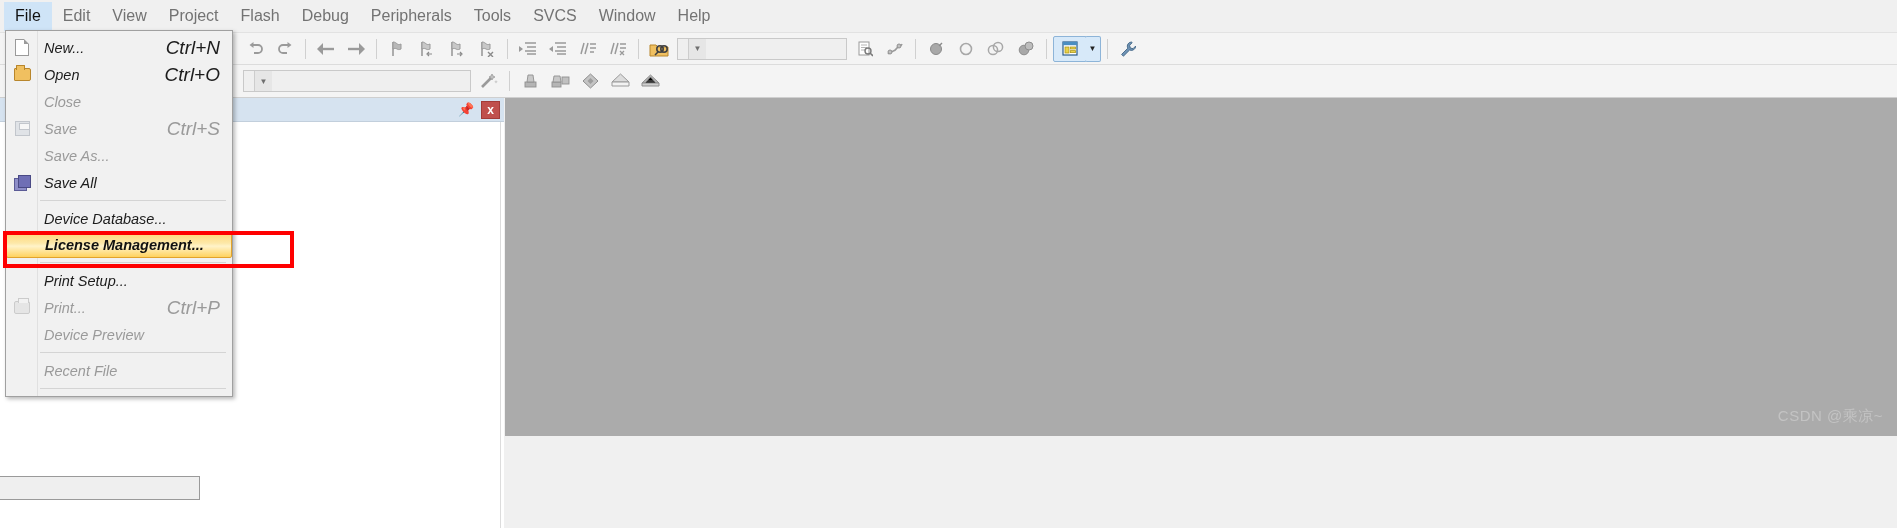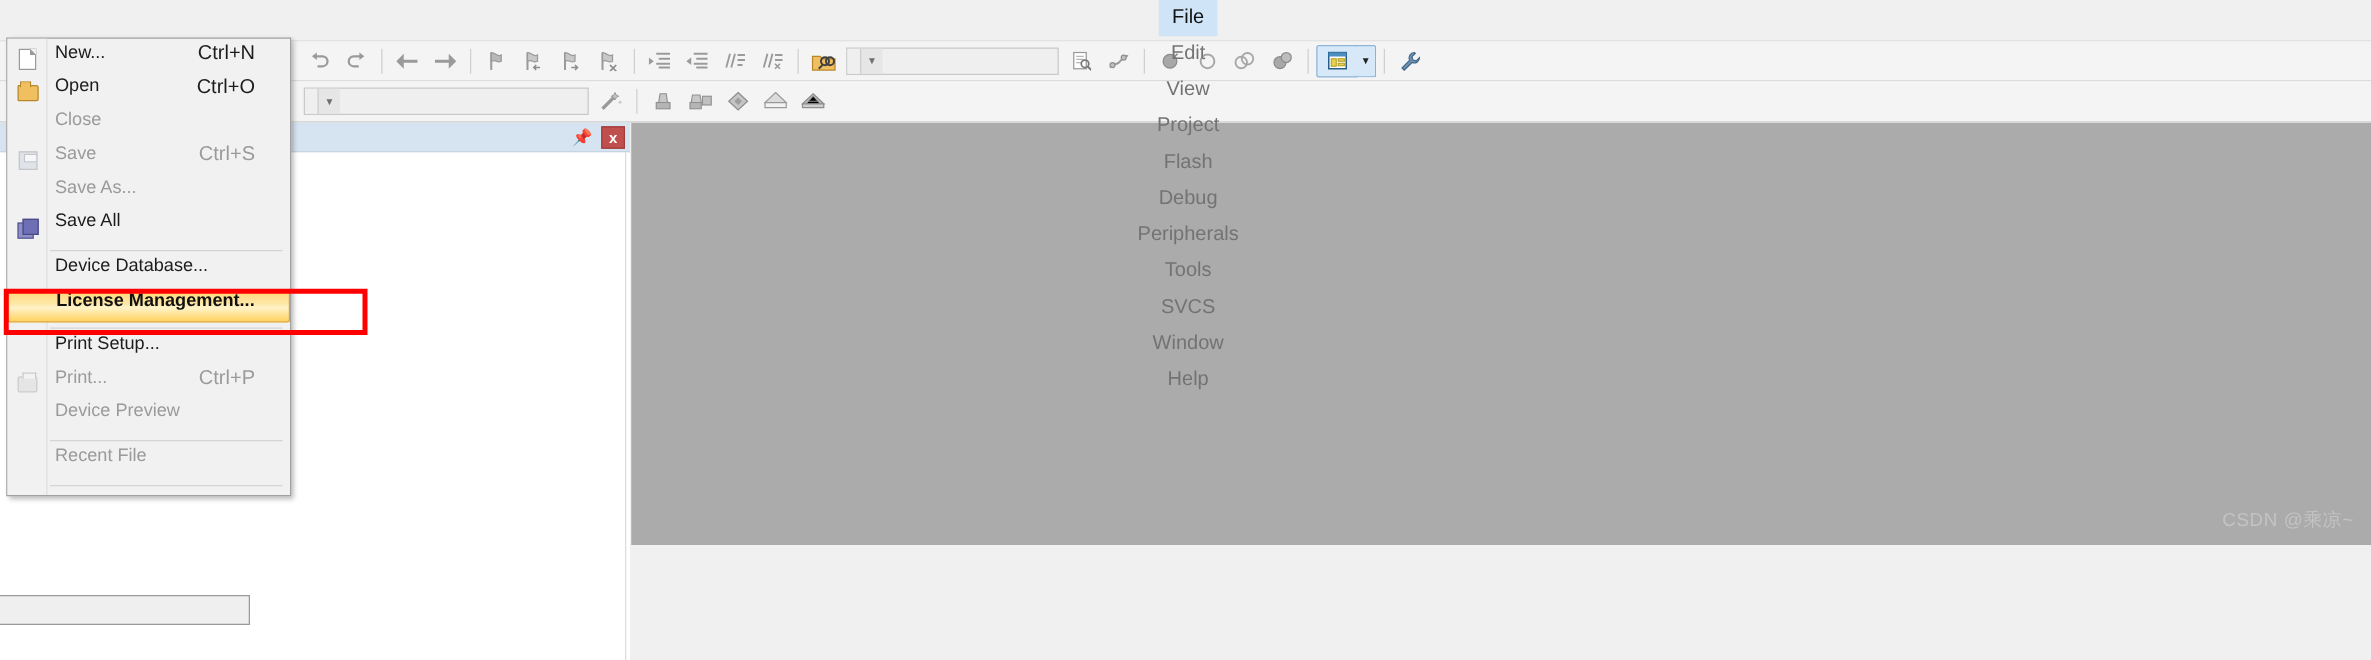--- a/index.html
+++ b/index.html
@@ -22,21 +22,20 @@
   .menubar {
     position: absolute;
     left: 0; top: 0;
     width: 1897px; height: 33px;
     background: #f0f0f0;
     border-bottom: 1px solid #e2e2e2;
     display: flex;
     align-items: center;
     padding-left: 4px;
     z-index: 30;
-    flex-direction: column;
   }
   .menubar-item {
     font-size: 16px;
     color: #737373;
     padding: 6px 11px 7px 11px;
     line-height: 1;
     white-space: nowrap;
     cursor: default;
   }
   .menubar-item.active {
@@ -211,41 +210,43 @@
     position: absolute;
     left: 0; top: 0;
     width: 32px; height: 100%;
     background: #f1f1f1;
     border-right: 1px solid #e0e0e0;
   }
   .dd-item {
     position: relative;
     height: 27px;
     display: flex;
+    align-items: center;
     padding-left: 0;
     font-size: 14.5px;
     color: #1c1c1c;
     z-index: 2;
+    font-style: italic;
   }
   .dd-item .dd-icon {
     width: 32px;
     min-width: 32px;
     display: flex;
     align-items: center;
     justify-content: center;
     font-size: 14px;
   }
   .dd-item .dd-label {
     flex: 1;
     padding-left: 6px;
     white-space: nowrap;
   }
   .dd-item .dd-accel {
-    padding-right: 28px;
-    font-size: 16px;
+    padding-right: 12px;
+    font-size: 19px;
     color: #1c1c1c;
     white-space: nowrap;
   }
   .dd-item.disabled .dd-label,
   .dd-item.disabled .dd-accel { color: #9a9a9a; }
   .dd-item.disabled .dd-icon  { opacity: 0.45; }
 
   .dd-item.selected {
     background: linear-gradient(to bottom,
       #ffd878 0%, #fde8a8 42%, #fff3c9 55%, #ffd25e 100%);

